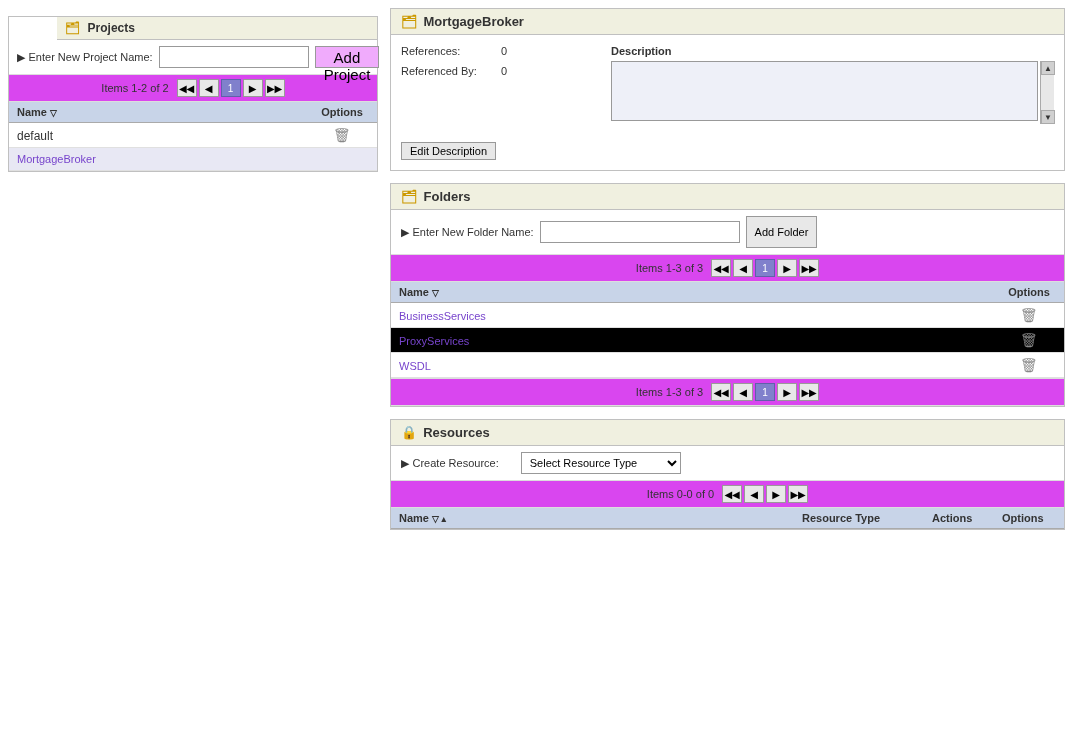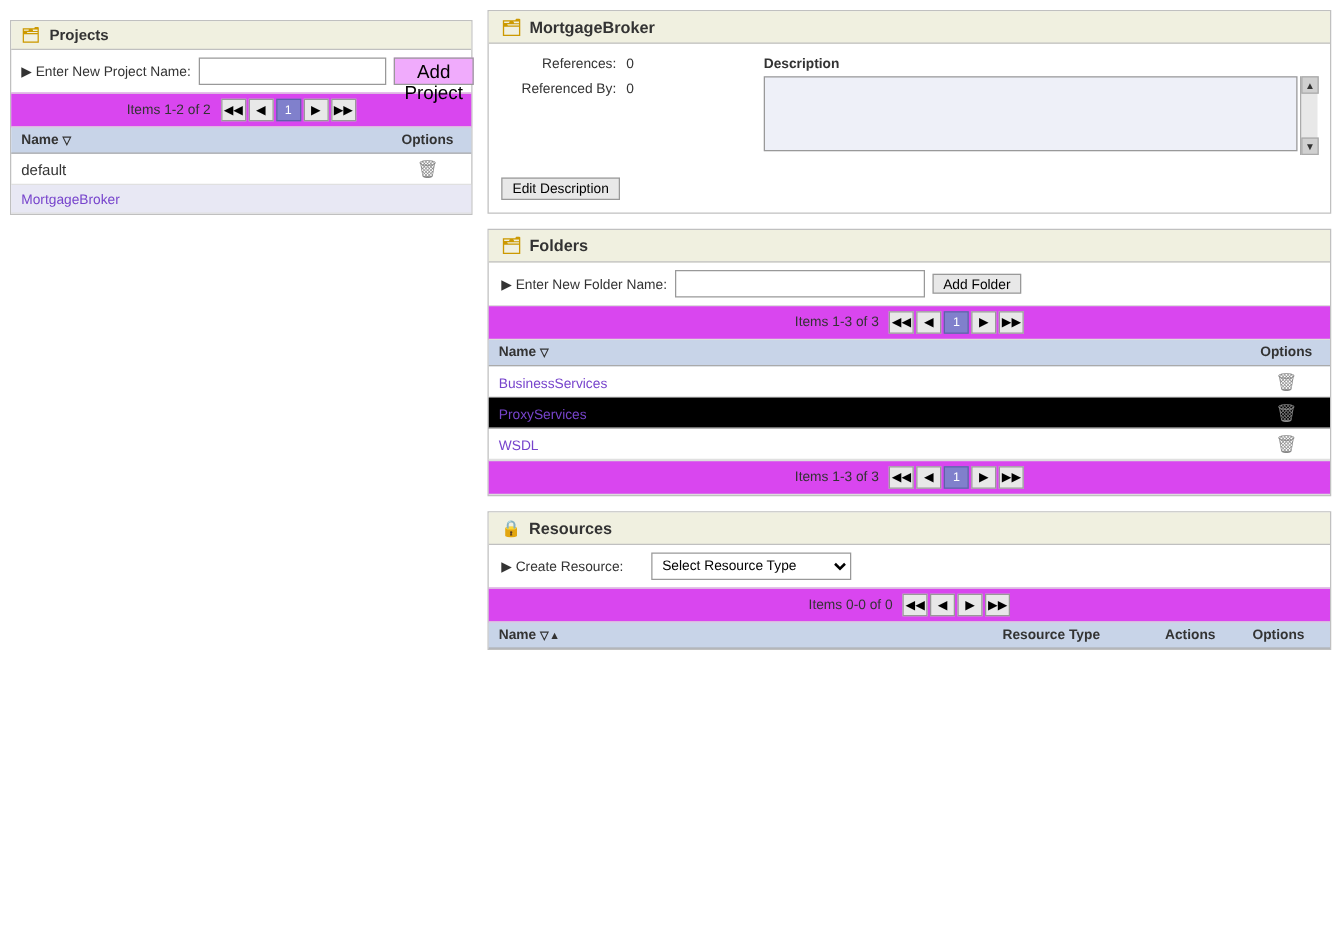--- a/index.html
+++ b/index.html
@@ -15,20 +15,21 @@
       border: 1px solid #c0c0c0;
       margin: 8px;
       width: 370px;
       float: left;
     }
     .projects-header {
       background: #f0f0e0;
       border-bottom: 1px solid #c0c0c0;
       padding: 4px 8px;
       font-weight: bold;
+      margin-left: 48px;
     }
     .projects-header .folder-icon {
       color: #cc9900;
       margin-right: 4px;
     }
     .add-project-row {
       padding: 6px 8px;
       display: flex;
       align-items: center;
       gap: 6px;
@@ -191,22 +192,22 @@
       padding: 2px;
     }
     .field-row {
       display: flex;
       align-items: center;
       margin-bottom: 8px;
       font-size: 11px;
     }
     .field-label {
       width: 100px;
-      text-align: right;
-      padding-right: 8px;
+      text-align: left;
+      padding-right: 20px;
     }
     .field-value {
       width: 40px;
     }
     .edit-desc-btn {
       background: #e8e8e8;
       border: 1px solid #999;
       padding: 2px 8px;
       cursor: pointer;
       font-size: 11px;
@@ -229,21 +230,21 @@
       border: 1px solid #999;
       padding: 2px 4px;
       width: 200px;
       height: 22px;
     }
     .add-folder-row button {
       background: #e8e8e8;
       border: 1px solid #999;
       padding: 2px 8px;
       cursor: pointer;
-      height: 16px;
+      height: 32px;
       font-size: 11px;
     }
 
     
     .create-resource-row {
       padding: 6px 10px;
       display: flex;
       align-items: center;
       gap: 22px;
       font-size: 11px;

